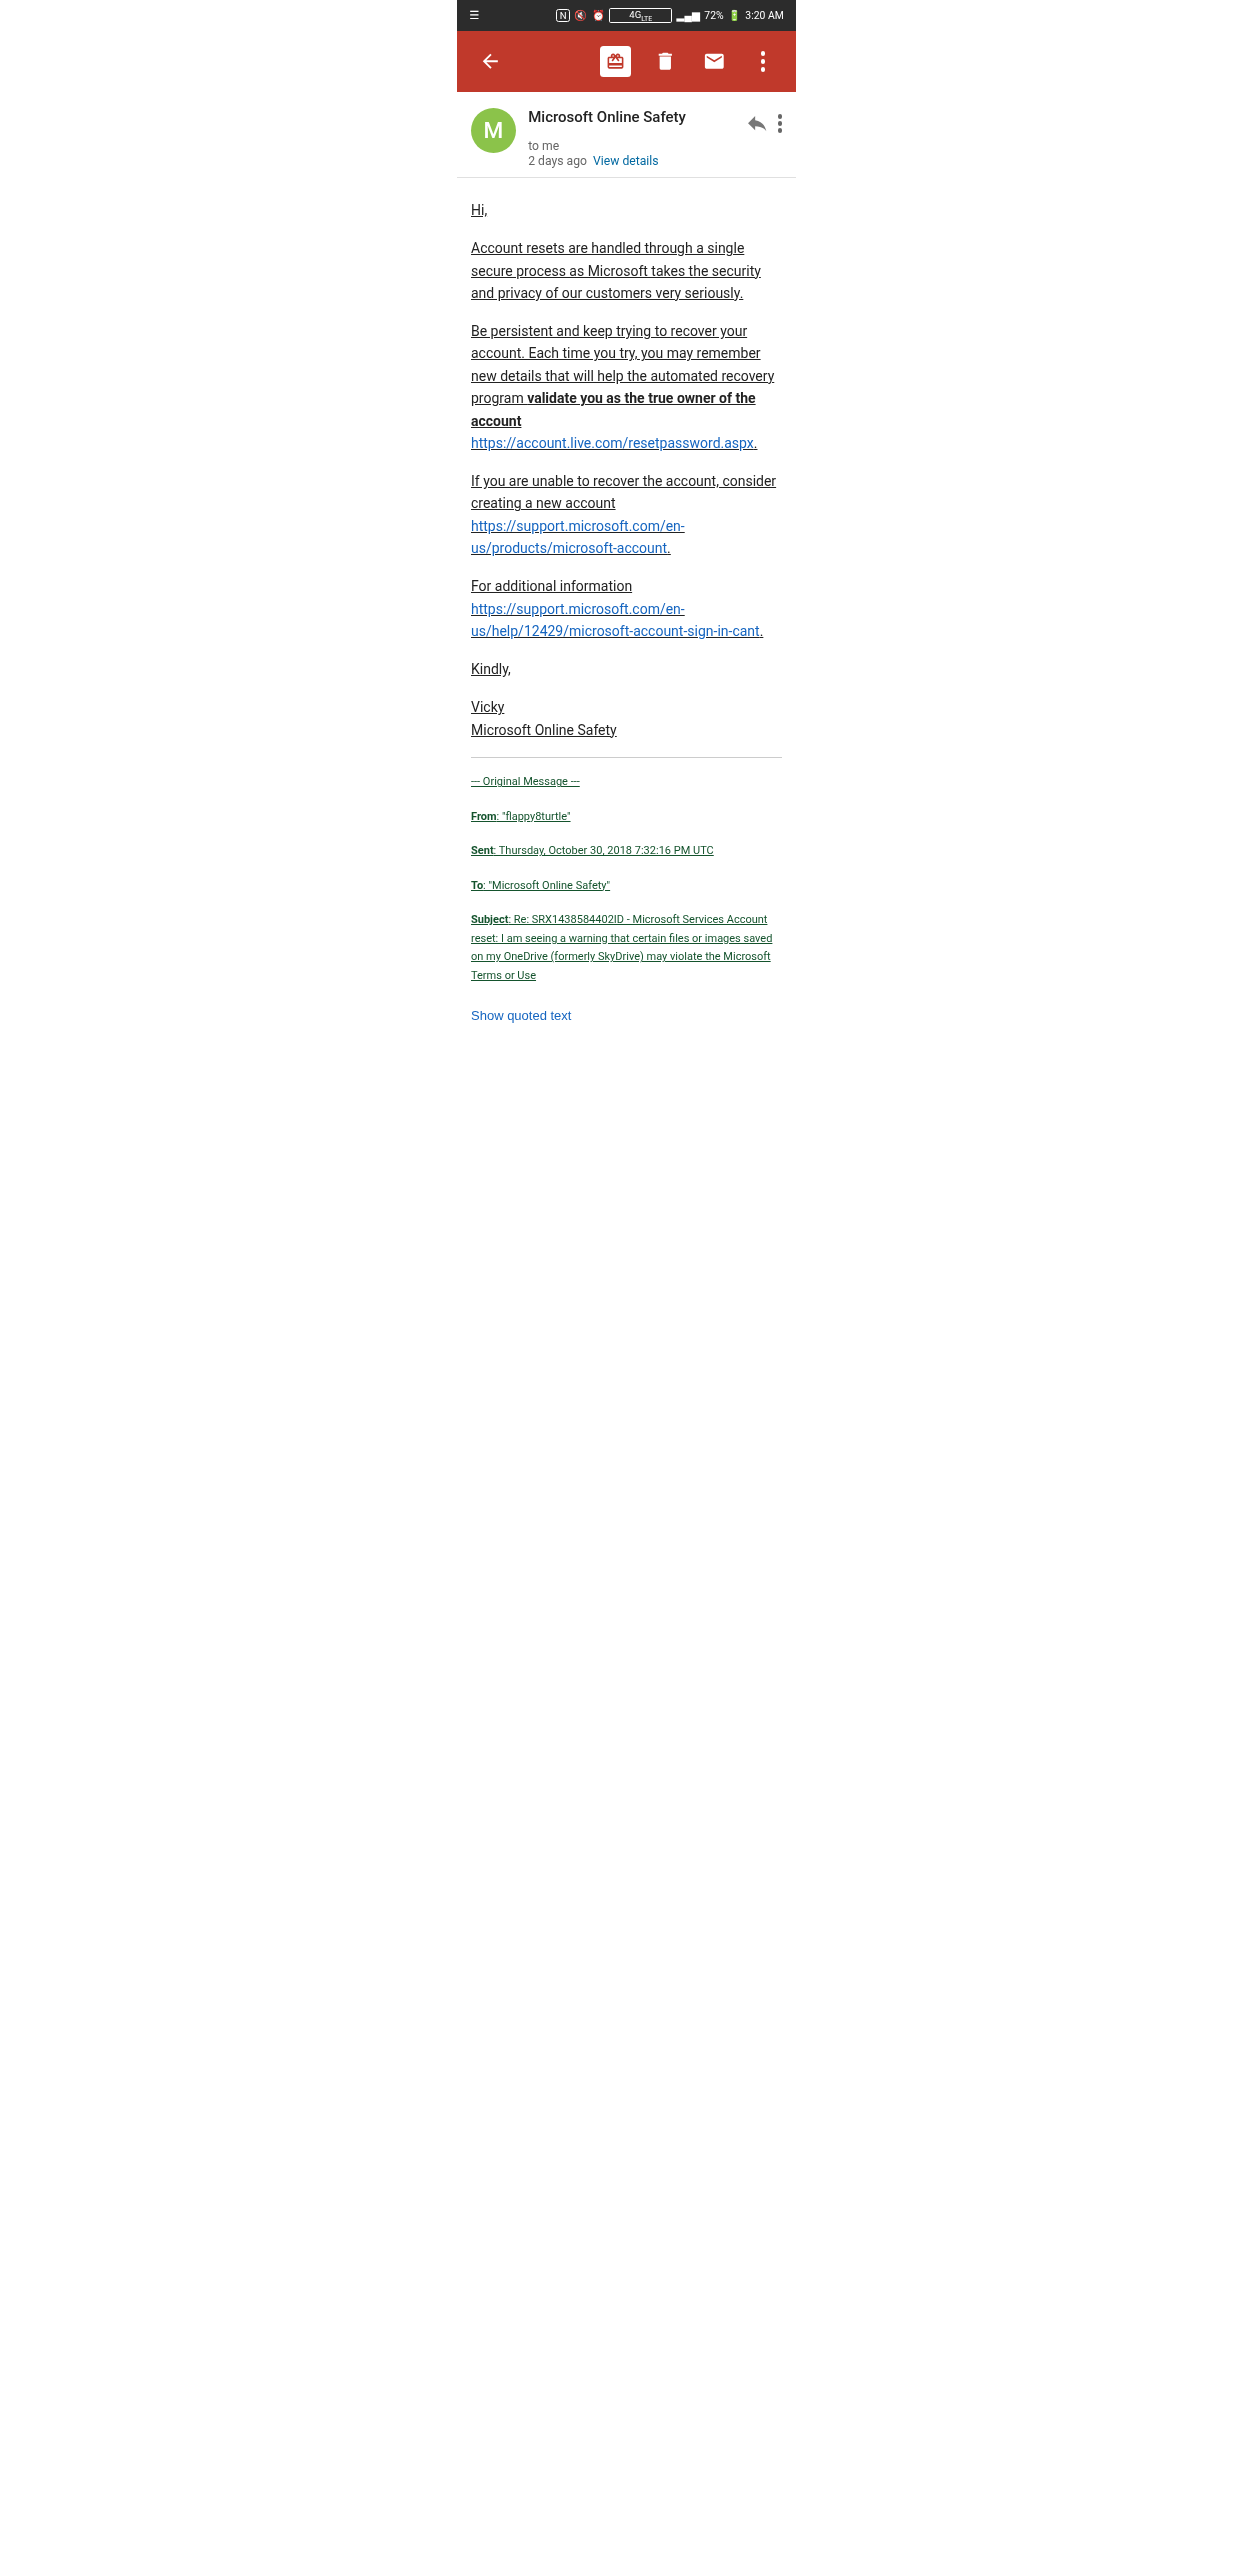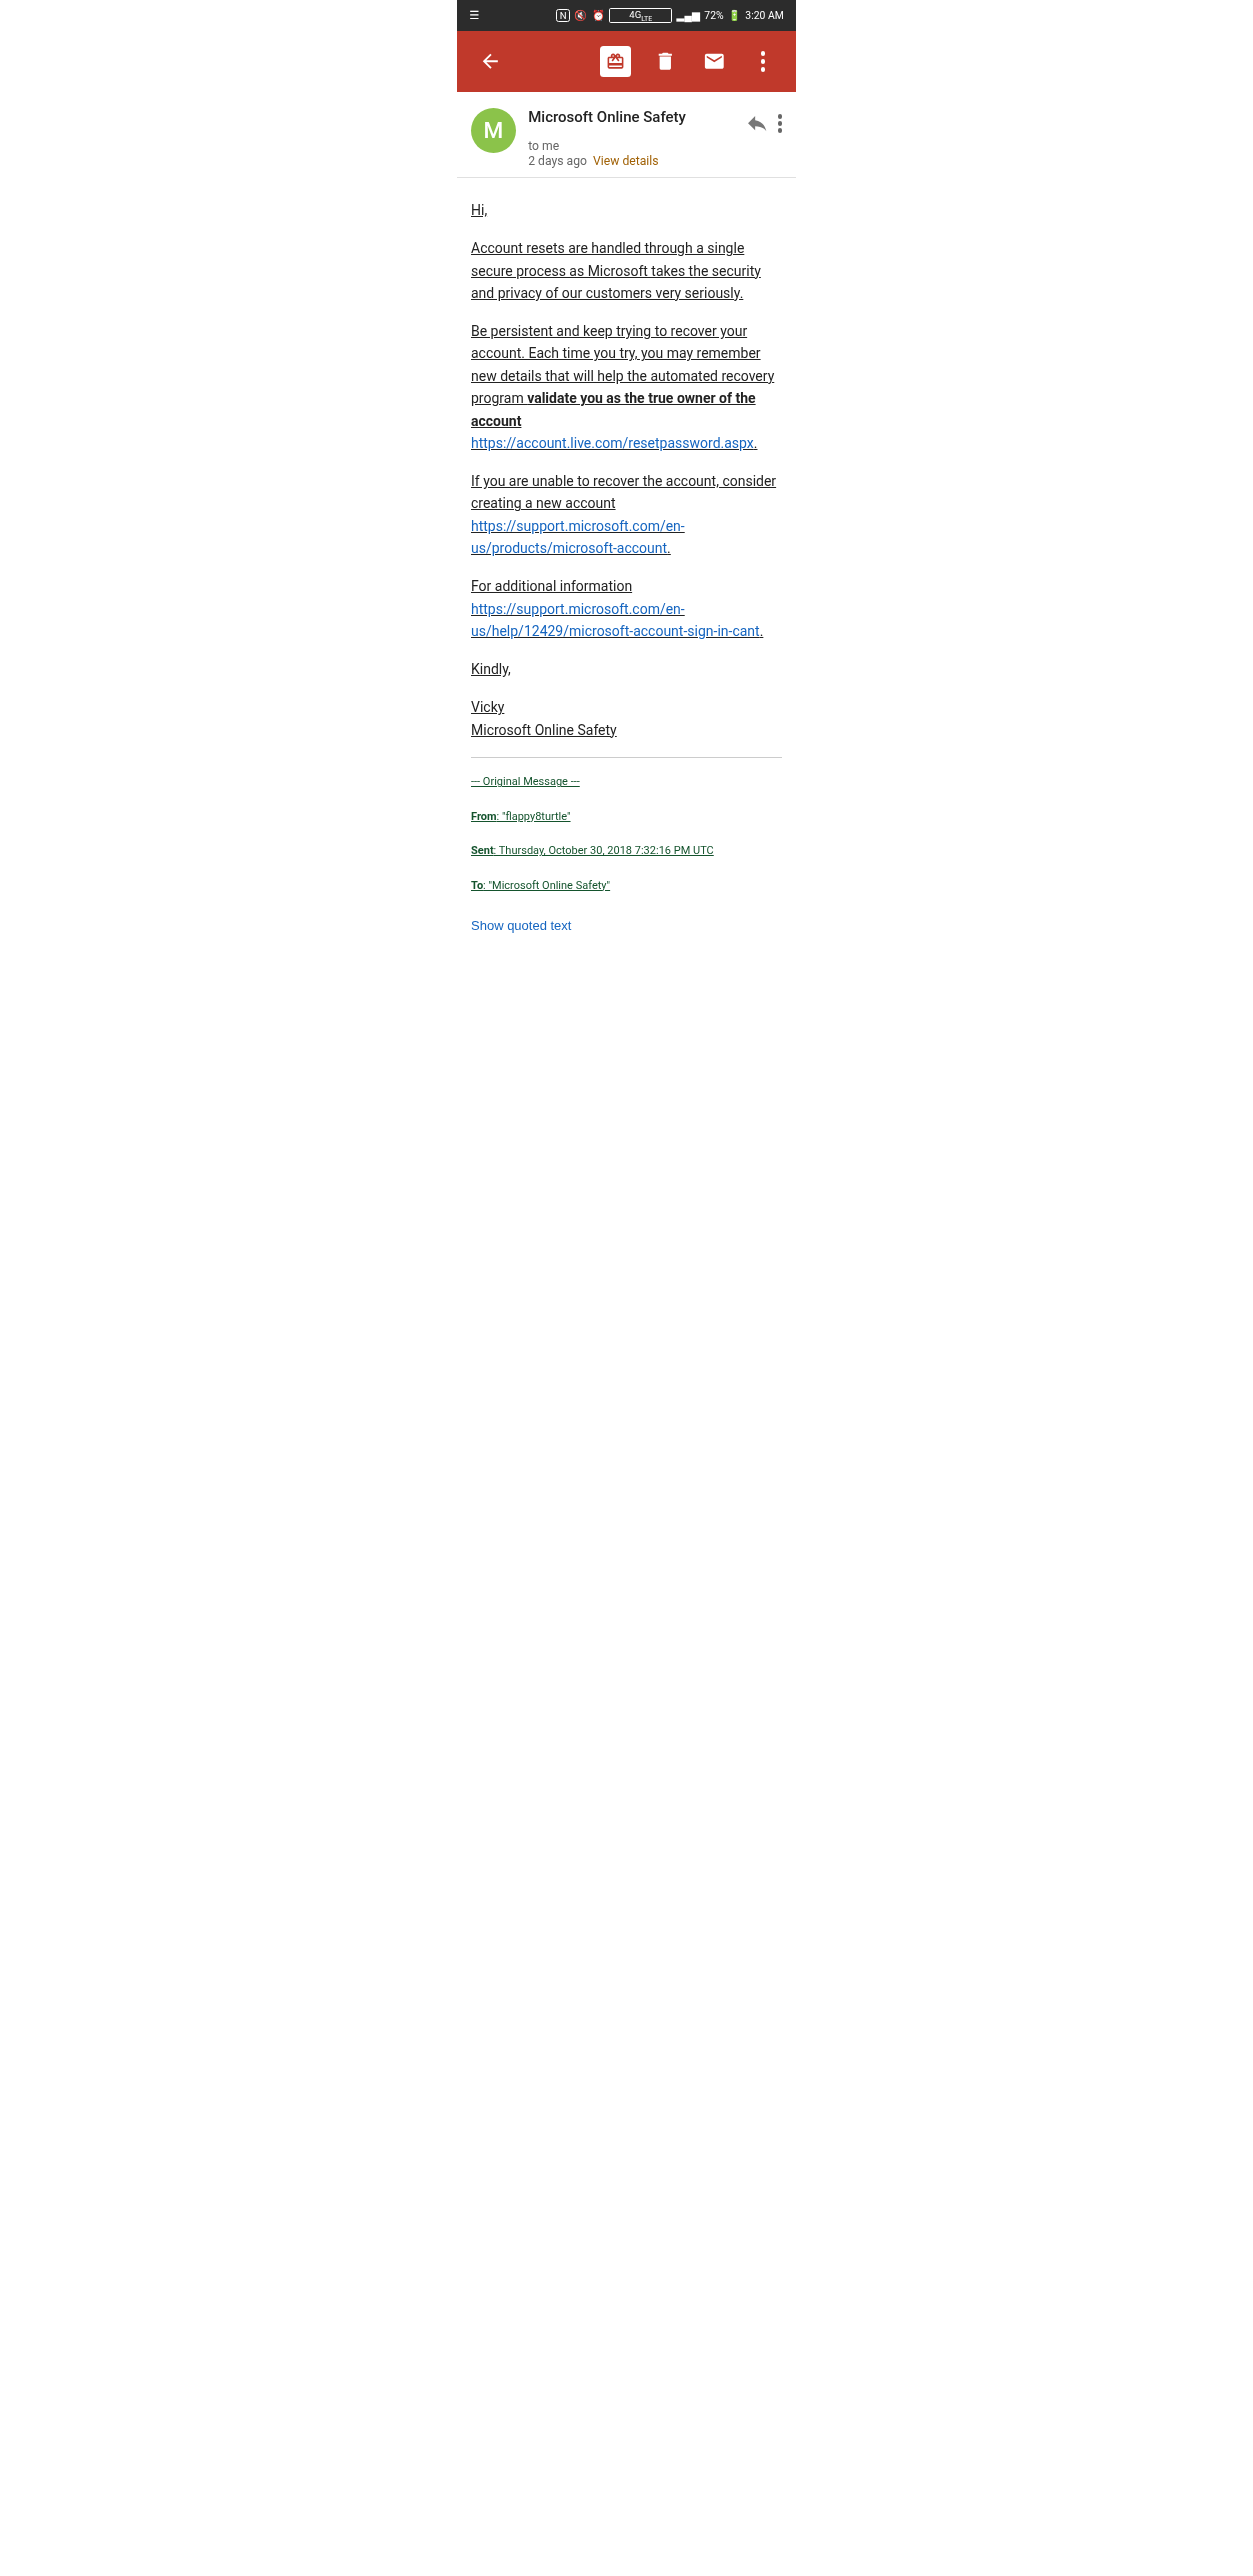--- a/index.html
+++ b/index.html
@@ -100,21 +100,21 @@
       font-size: 12.2px;
       color: #666;
       margin-top: 13px;
     }
     .email-time-row {
       font-size: 12.2px;
       color: #666;
       margin-top: 1.7px;
     }
     .email-time-row a {
-      color: #a16207;
+      color: #0369a1;
       text-decoration: none;
     }
 
     .email-header-actions {
       display: flex;
       align-items: center;
       gap: 8.7px;
       padding-top: 3.5px;
     }
     .header-action-btn {
@@ -307,17 +307,20 @@
     <p>--- Original Message ---</p>
     <p>
       <span class="bold">From</span><span>: "flappy8turtle"</span>
     </p>
     <p>
       <span class="bold">Sent</span><span>: Thursday, October 30, 2018 7:32:16 PM UTC</span>
     </p>
     <p>
       <span class="bold">To</span><span>: "Microsoft Online Safety"</span>
     </p>
+    <p>
+      <span class="bold">Subject</span><span>: Re: SRX1438584402ID - Microsoft Services Account reset: I am seeing a warning that certain files or images saved on my OneDrive (formerly SkyDrive) may violate the Microsoft Terms or Use</span>
+    </p>
   </div>
 
   <button class="show-quoted">Show quoted text</button>
 </div>
 
 
 </body></html>

